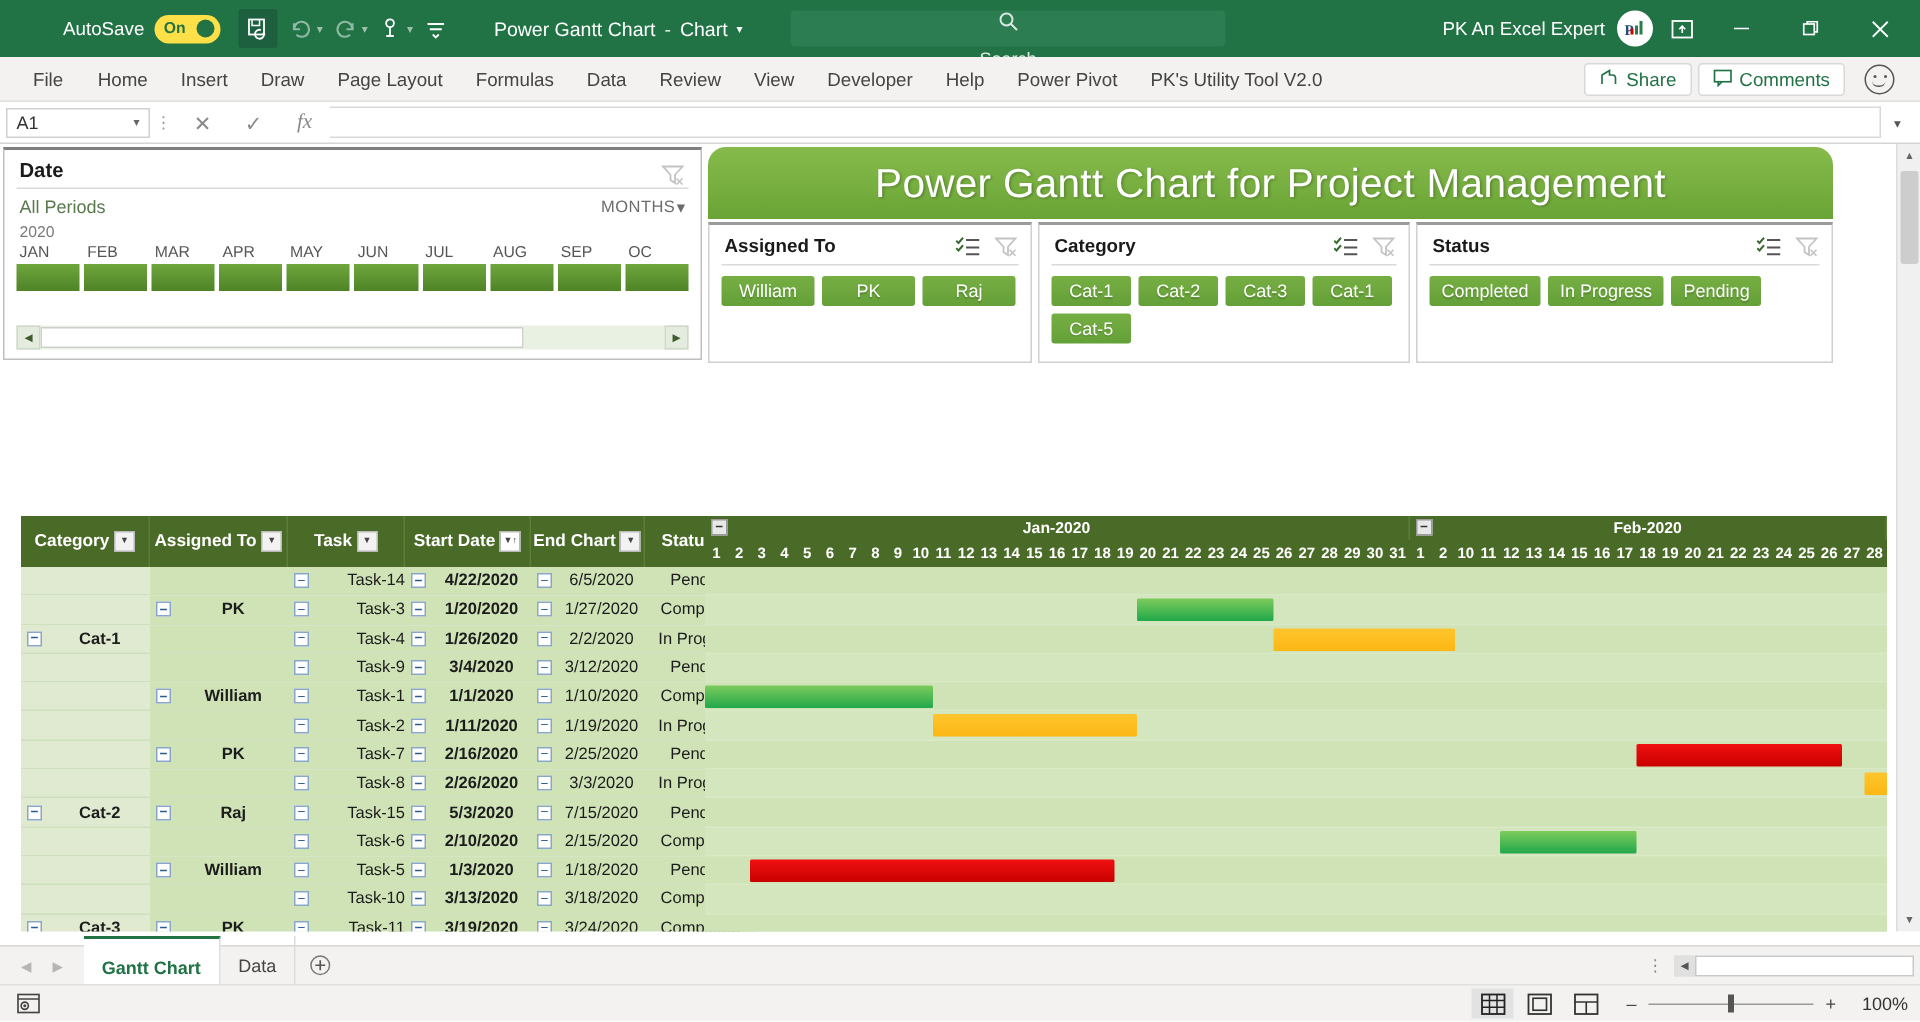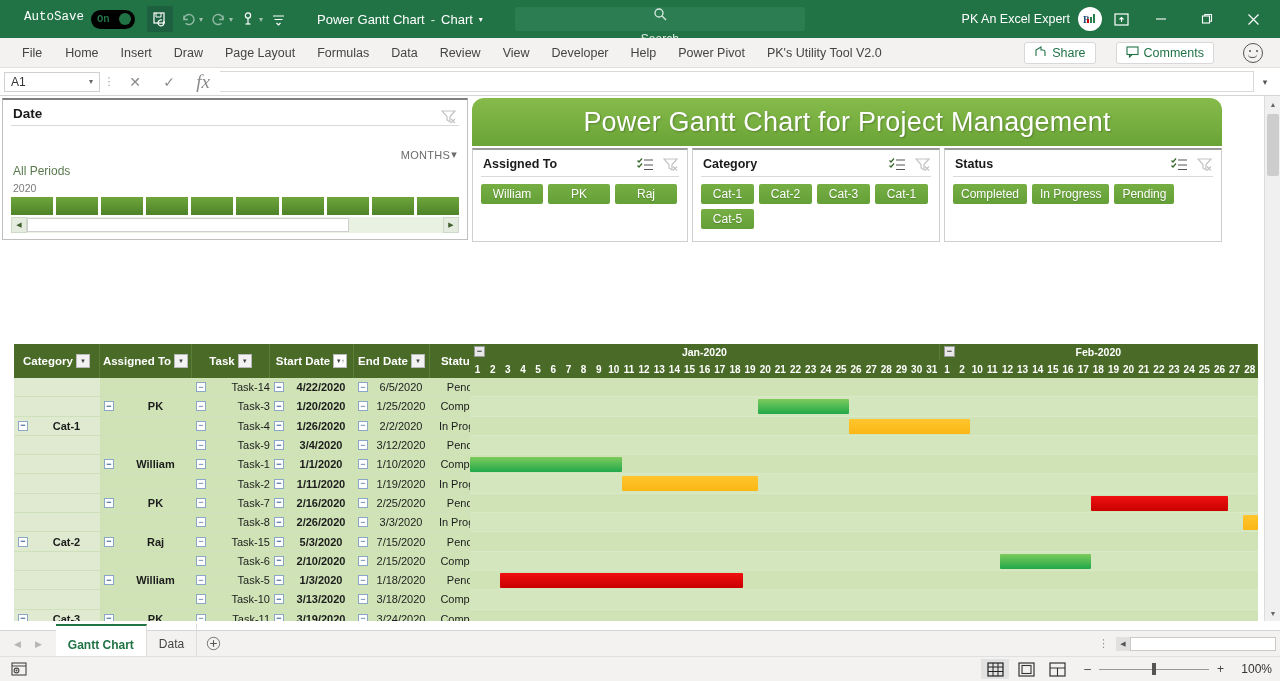--- a/index.html
+++ b/index.html
@@ -10,24 +10,24 @@
     color: #333;
     background:#fff;
   }
   #app { position:relative; width:1280px; height:681px; }
 
   
   .titlebar {
     height:38px; background:#217346; display:flex; align-items:center;
     color:#fff; padding:0 6px; position:relative;
   }
-  .autosave-wrap { display:flex; align-items:flex-start; gap:7px; margin-left:18px;font-family:Liberation Mono, monospace; }
+  .autosave-wrap { display:flex; align-items:center; gap:7px; margin-left:36px; }
   .autosave-label { font-size:12.5px; color:#fff; }
   .toggle {
-    width:44px; height:19px; border-radius:10px; background:#000000;
+    width:44px; height:19px; border-radius:10px; background:#fde047;
     display:flex; align-items:center; padding:0 3px; gap:3px; position:relative;
   }
   .toggle .t-txt { font-size:10.5px; color:#217346; font-weight:600; margin-left:3px;}
   .toggle .knob { width:12px; height:12px; border-radius:50%; background:#217346; position:absolute; right:4px;}
   .qat { display:flex; align-items:center; gap:2px; margin-left:12px; }
   .qat-btn {
     width:26px; height:26px; display:flex; align-items:center; justify-content:center;
     border-radius:2px; color:#fff;
   }
   .qat-btn.active { background:#1c6040; }
@@ -52,21 +52,21 @@
   .win-btn { width:42px; height:36px; display:flex; align-items:center; justify-content:center; color:#fff; }
   .win-btn.rb { width:30px; }
 
   
   .ribbon {
     height:30px; background:#f3f2f1; display:flex; align-items:center;
     padding-left:10px; border-bottom:1px solid #e1dfdd; position:relative;
   }
   .rtab { font-size:12.5px; color:#444; padding:5px 11px; border-radius:3px; white-space:nowrap;}
   .rtab.file { padding-left:12px; padding-right:12px;}
-  .ribbon-right { margin-left:auto; display:flex; align-items:center; gap:20px; padding-right:8px;}
+  .ribbon-right { margin-left:auto; display:flex; align-items:center; gap:4px; padding-right:8px;}
   .rbtn {
     display:flex; align-items:center; gap:5px; font-size:12.5px; color:#217346;
     background:#fff; border:1px solid #d8d8d8; border-radius:3px; padding:3px 9px; height:22px;
   }
   .rbtn.plain { border:none; background:transparent; }
   .smiley { width:20px; height:20px; border-radius:50%; border:1.4px solid #555; position:relative; }
   .smiley::before{content:"";position:absolute;left:4.5px;top:6px;width:2px;height:2px;border-radius:50%;background:#555;}
   .smiley::after{content:"";position:absolute;right:4.5px;top:6px;width:2px;height:2px;border-radius:50%;background:#555;}
   .smiley i{position:absolute;left:4px;bottom:4px;width:9px;height:4px;border-bottom:1.4px solid #555;border-radius:0 0 9px 9px;}
 
@@ -90,21 +90,21 @@
 
   
   .date-slicer {
     position:absolute; left:2px; top:2px; width:466px; height:142px;
     background:#fff; border:1px solid #bfbfbf; border-top:2px solid #7f7f7f;
   }
   .ds-title { font-size:13.5px; font-weight:bold; color:#1a1a1a; padding:6px 10px 4px 10px; }
   .ds-filter-icon { position:absolute; right:10px; top:9px; color:#bdbdbd; }
   .ds-sep { height:1px; background:#d9d9d9; margin:0 8px; }
   .ds-row2 { display:flex; align-items:center; padding:5px 10px 2px 10px; }
-  .ds-allper { font-size:12px; color:#5a7a4e;margin-top:33px; }
+  .ds-allper { font-size:12px; color:#5a7a4e; }
   .ds-months { margin-left:auto; font-size:11px; color:#6b6b6b; letter-spacing:.3px; display:flex; align-items:center; gap:1px;}
   .ds-year { font-size:10.5px; color:#7a7a7a; padding:2px 10px 1px 10px; }
   .ds-months-row { display:flex; padding:0 8px; gap:3px; }
   .ds-mo { flex:1; font-size:10.5px; color:#555; text-align:left; padding-left:2px;}
   .ds-bars { display:flex; padding:2px 8px 0 8px; gap:3px; }
   .ds-bar { flex:1; height:18px; background:linear-gradient(#6ea63c,#4e8327); }
   .ds-scroll {
     position:absolute; left:8px; right:8px; bottom:6px; height:16px; display:flex; align-items:center;
     background:#e9f2e2;
   }
@@ -399,21 +399,21 @@
 
   <div class="fbar">
     <div class="namebox">
       <span>A1</span>
       <span class="nb-caret">▾</span>
     </div>
     <div class="vdots">⋮</div>
     <div class="fb-icon">✕</div>
     <div class="fb-icon">✓</div>
     <div class="fb-icon">
-        <i style="font-family:'Liberation Serif',serif;font-style:italic;font-size:19px;">fx</i>
+        <i style="font-family:'Liberation Serif',serif;font-style:italic;font-size:14px;">fx</i>
       </div>
     <div class="fb-input"></div>
     <div class="fb-expand">▾</div>
   </div>
 
   <div class="sheet">
 
     <div class="date-slicer">
       <div class="ds-title">Date</div>
       <span class="ds-filter-icon">
@@ -424,20 +424,32 @@
       </span>
       <div class="ds-sep"></div>
       <div class="ds-row2">
         <span class="ds-allper">All Periods</span>
         <span class="ds-months">
           <span>MONTHS</span>
           <span>▾</span>
         </span>
       </div>
       <div class="ds-year">2020</div>
+      <div class="ds-months-row">
+        <span class="ds-mo">JAN</span>
+        <span class="ds-mo">FEB</span>
+        <span class="ds-mo">MAR</span>
+        <span class="ds-mo">APR</span>
+        <span class="ds-mo">MAY</span>
+        <span class="ds-mo">JUN</span>
+        <span class="ds-mo">JUL</span>
+        <span class="ds-mo">AUG</span>
+        <span class="ds-mo">SEP</span>
+        <span class="ds-mo">OC</span>
+      </div>
       <div class="ds-bars">
         <span class="ds-bar"></span>
         <span class="ds-bar"></span>
         <span class="ds-bar"></span>
         <span class="ds-bar"></span>
         <span class="ds-bar"></span>
         <span class="ds-bar"></span>
         <span class="ds-bar"></span>
         <span class="ds-bar"></span>
         <span class="ds-bar"></span>
@@ -544,21 +556,21 @@
         </div>
         <div class="th" style="width:78px">
           <span>Task</span>
           <span class="fdrop">▼</span>
         </div>
         <div class="th" style="width:84px">
           <span>Start Date</span>
           <span class="fdrop sorted">▼↑</span>
         </div>
         <div class="th" style="width:76px">
-          <span>End Date</span>
+          <span>End Chart</span>
           <span class="fdrop">▼</span>
         </div>
         <div class="th" style="width:74px;border-right:none">
           <span>Status</span>
           <span class="fdrop">▼</span>
         </div>
       </div>
       <div class="tbody" id="tbody">
           <div class="trow">
             <div class="cell c-num"></div>
@@ -590,21 +602,21 @@
             <div class="cell c-task">
               <span class="pm">−</span>
               <span class="lbl">Task-3</span>
             </div>
             <div class="cell c-sd">
               <span class="pm">−</span>
               <span class="lbl">1/20/2020</span>
             </div>
             <div class="cell c-ed">
               <span class="pm">−</span>
-              <span class="lbl">1/25/2020</span>
+              <span class="lbl">1/27/2020</span>
             </div>
             <div class="cell c-st">
               <span>Completed</span>
             </div>
           </div>
           <div class="trow">
             <div class="cell c-num"></div>
             <div class="cell c-cat">
               <span class="pm">−</span>
               <span class="lbl">Cat-1</span>

